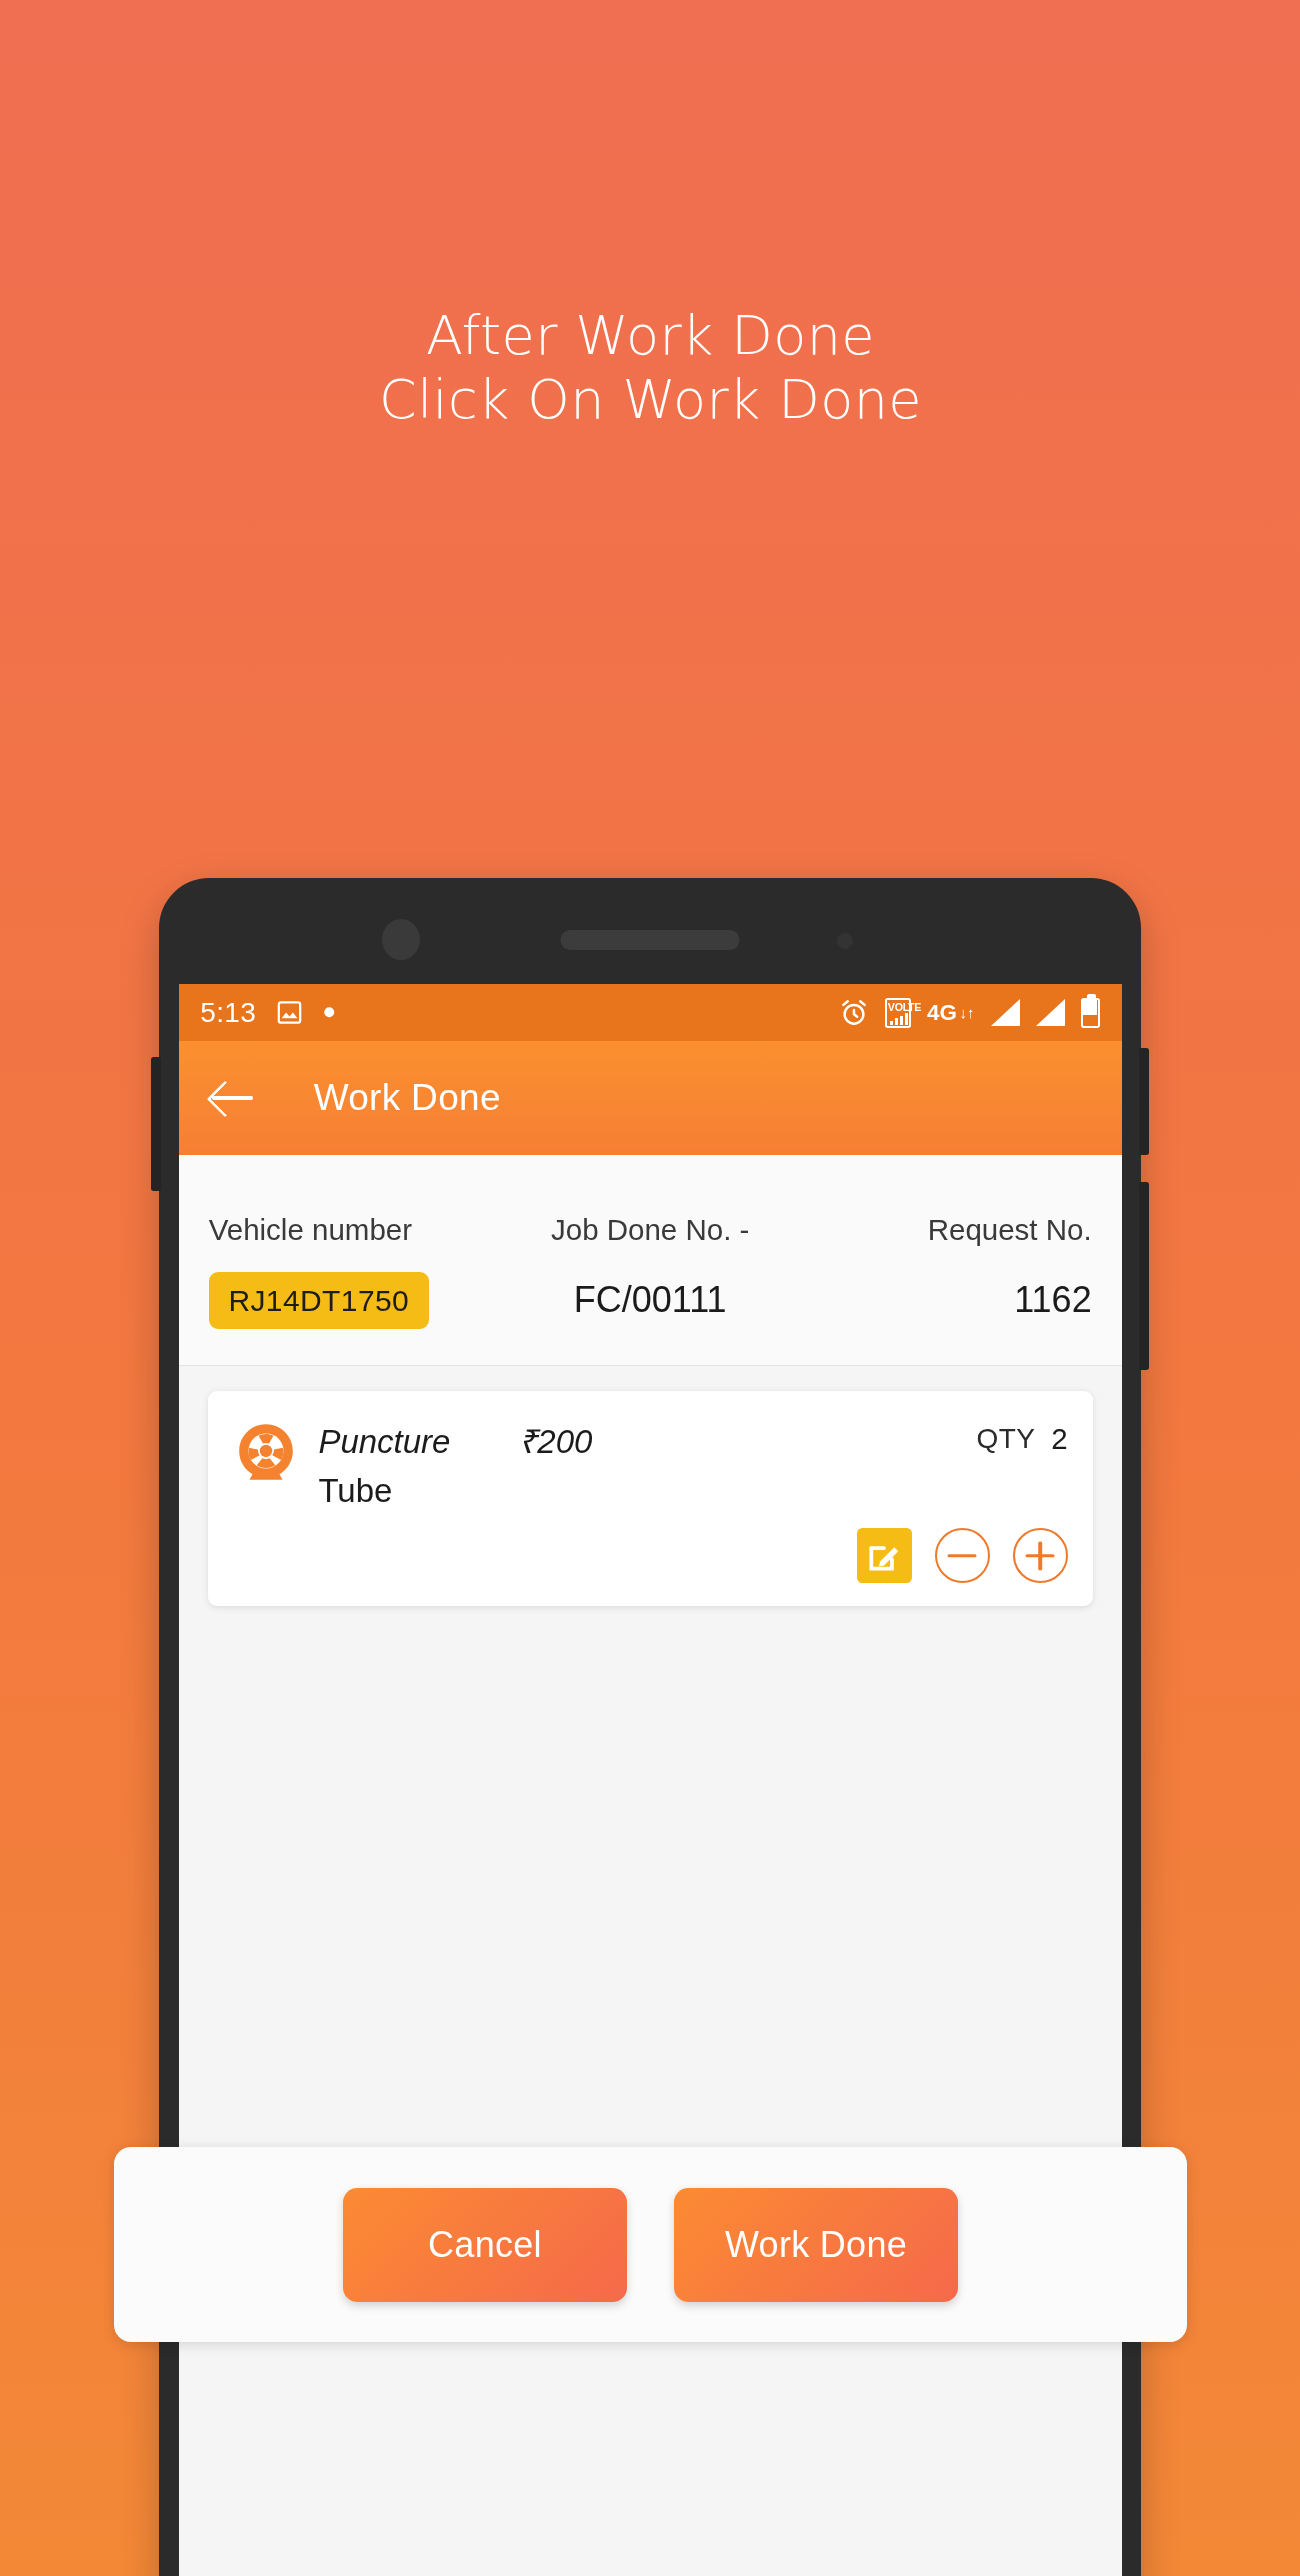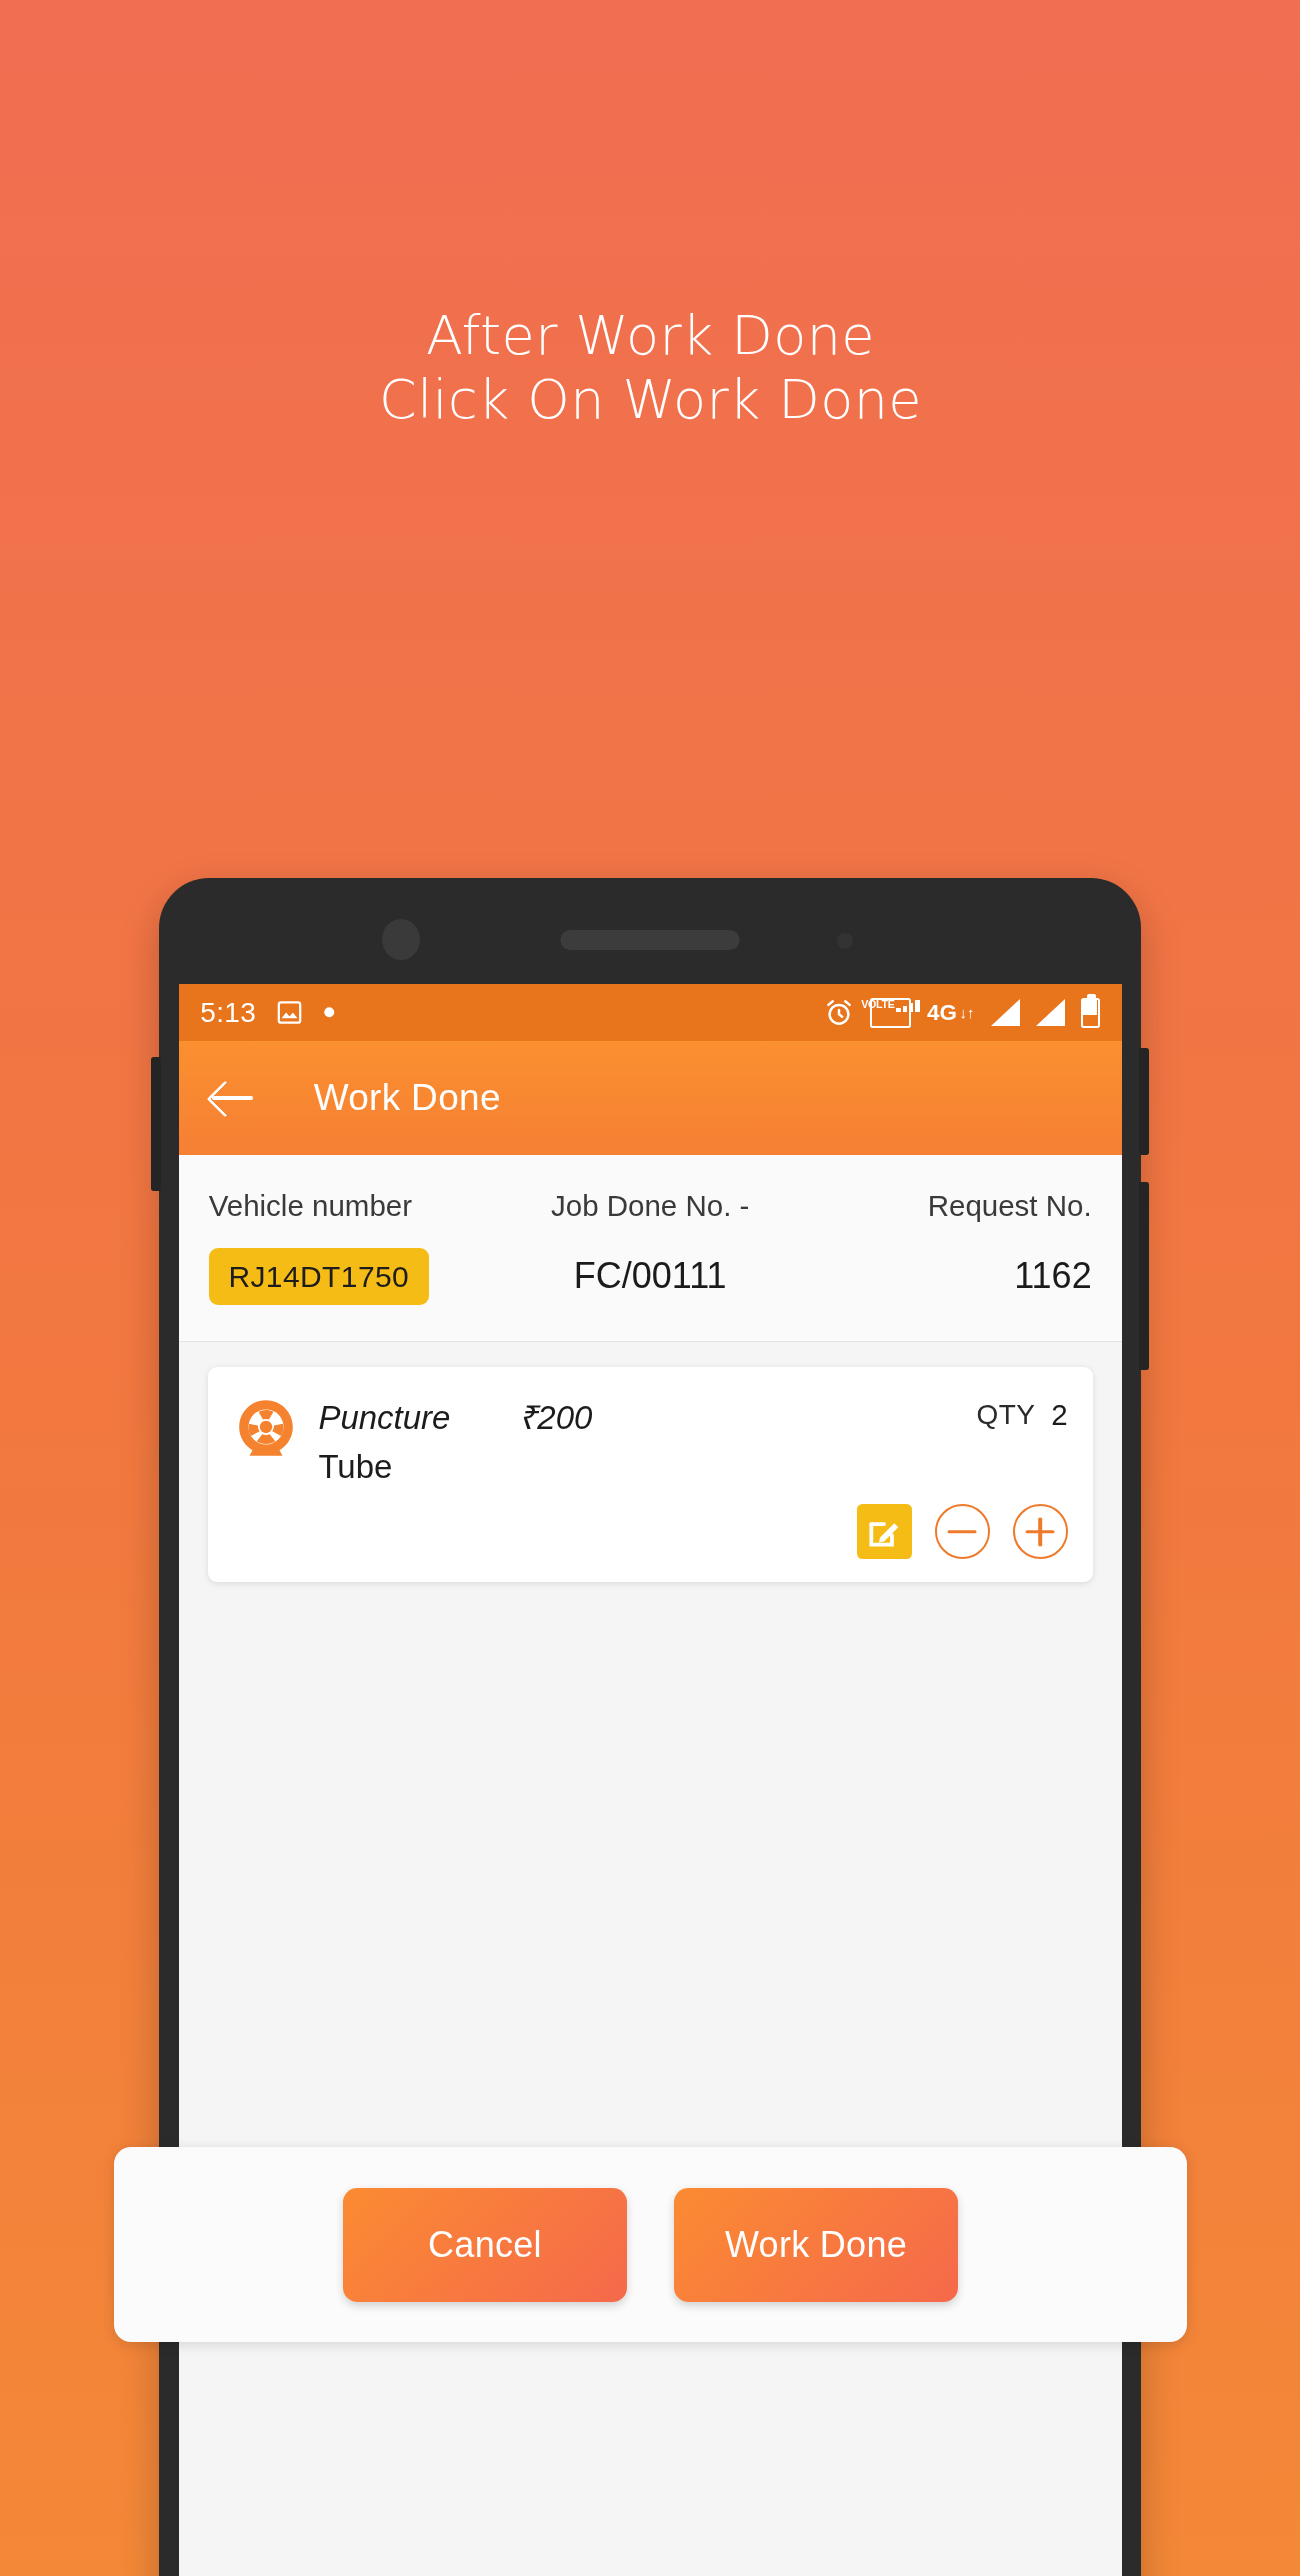--- a/index.html
+++ b/index.html
@@ -66,22 +66,22 @@
   .statusbar {
     height:57px; background:#E8741C; color:#fff;
     display:flex; align-items:center; padding:0 21.5px;
     font-size:28px;
   }
   .sb-left { display:flex; align-items:center; gap:19.7px; }
   .sb-time { font-weight:400; letter-spacing:0.4px; }
   .sb-right { margin-left:auto; display:flex; align-items:center; gap:16px; }
   .ic { display:block; }
   .volte-box {
-    border:2.2px solid #fff; border-radius:2.7px; width:41px; height:30px;
-    display:flex; flex-direction:row; justify-content:center; padding:0.9px;
+    border:2.2px solid #fff; border-radius:2.7px; width:26px; height:30px;
+    display:flex; flex-direction:column; justify-content:flex-end; padding:0.9px;
   }
   .volte-txt { font-size:10.7px; line-height:9.8px; text-align:center; font-weight:bold; letter-spacing:-0.3px;}
   .volte-bars { display:flex; align-items:flex-end; gap:1.8px; height:11.6px; padding-left:1.8px;}
   .volte-bars i { display:block; width:4.5px; background:#fff; }
   .g4 { display:flex; align-items:center; gap:2.7px; }
   .g4-t { font-size:22.4px; font-weight:bold; line-height:21.5px; }
   .g4-ar { font-size:15px; line-height:13.4px; }
   .tri { width:0; height:0; border-style:solid; border-width:0 0 27px 29px; border-color:transparent transparent #fff transparent; }
   .batt { width:19.7px; height:30px; border:2.2px solid #fff; border-radius:2.7px; position:relative; }
   .batt:before { content:""; position:absolute; top:-5.4px; left:4.5px; width:9px; height:3.6px; background:#fff; border-radius:1.8px 1.8px 0 0;}
@@ -106,21 +106,21 @@
 
   
   .info {
     background:#fafafa; padding:34px 30px 36px 30px;
     border-bottom:0.9px solid #e3e3e3;
   }
   .info-row { display:flex; }
   .info-col { flex:1; }
   .info-col.c2 { text-align:center; }
   .info-col.c3 { text-align:right; }
-  .info-label { font-size:29.5px; color:#3a3a3a; margin-bottom:25px; }
+  .info-label { font-size:29.5px; color:#3a3a3a; margin-bottom:25px;margin-top:24px; }
   .badge {
     display:inline-block; background:#F6BC16; color:#1d1d1d;
     padding:11.6px 19.7px; border-radius:9px; font-size:30px; letter-spacing:0.4px;
   }
   .info-value { font-size:36px; color:#1b1b1b; line-height:55px; }
 
   
   .cardwrap { padding:25px 29px 0 29px; }
   .card {
     background:#ffffff; border-radius:9px; padding:27px 25px 23px 25px;

